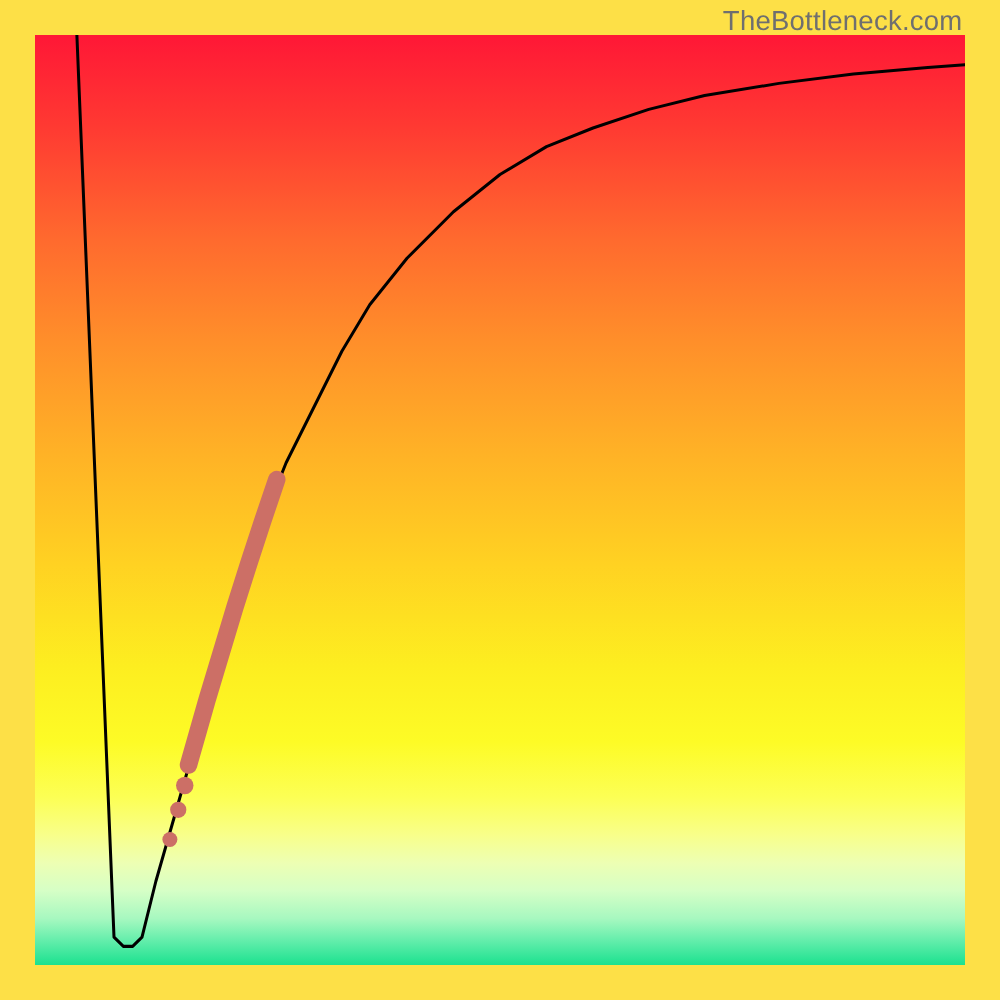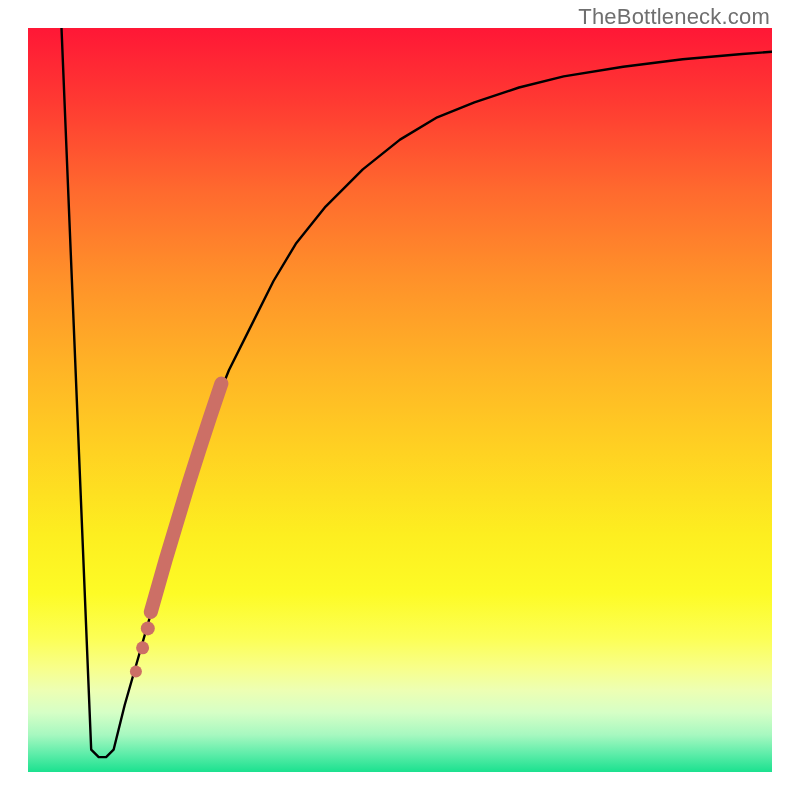--- a/index.html
+++ b/index.html
@@ -9,21 +9,21 @@
     height: 800px;
     overflow: hidden;
     background: #000;
     font-family: Arial, Helvetica, sans-serif;
   }
   .frame {
     position: absolute;
     top: 0; left: 0;
     width: 800px;
     height: 800px;
-    background: #ffffff;
+    background: #fde047;
   }
   .plot {
     position: absolute;
     top: 28px;
     left: 28px;
     width: 744px;
     height: 744px;
     overflow: hidden;
   }
   .gradient {

